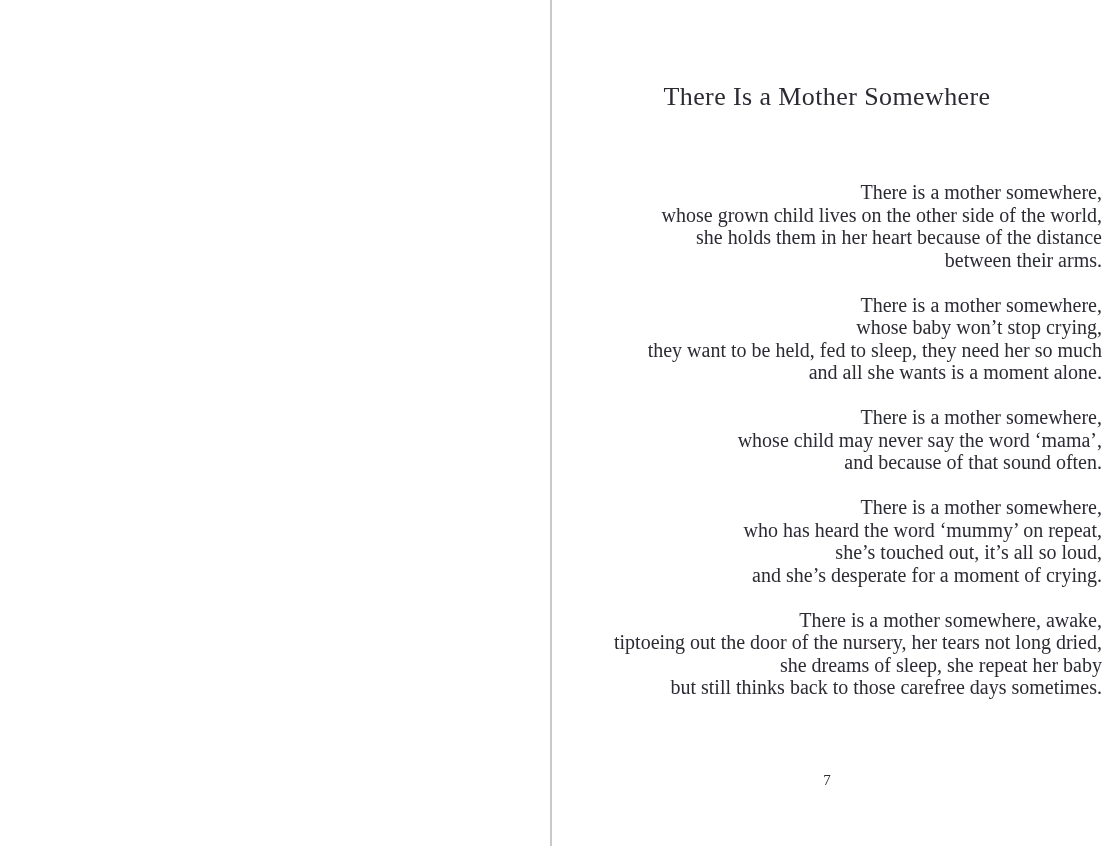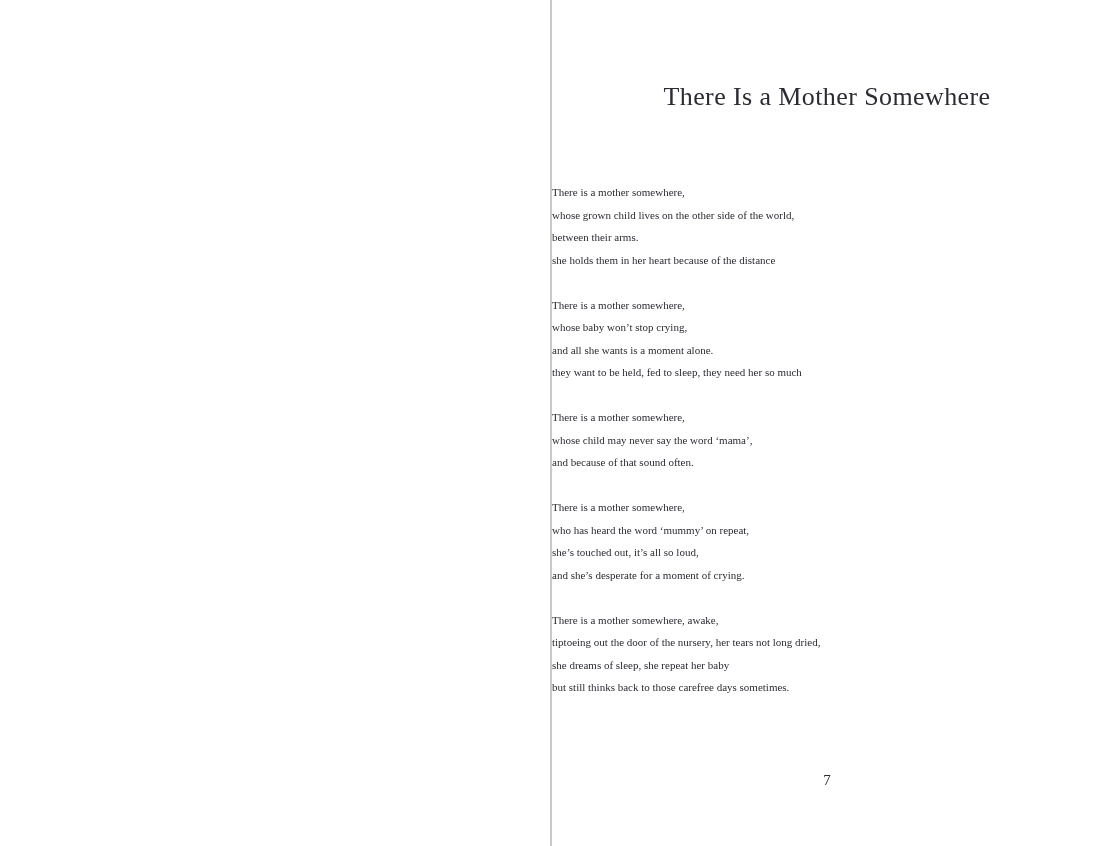--- a/index.html
+++ b/index.html
@@ -47,22 +47,22 @@
     text-align: center;
     font-size: 26px;
     font-weight: 400;
     letter-spacing: 0.4px;
     color: var(--text);
   }
   .poem-body {
     position: absolute;
     top: 181px;
     width: 100%;
-    text-align: left;
-    font-size: 11px;
+    text-align: right;
+    font-size: 20px;
     line-height: 22.5px;
     color: var(--text);
   }
   .stanza {
     margin-bottom: 22.5px;
   }
   .poem-line {
     white-space: nowrap;
   }
   .page-number {
@@ -85,29 +85,29 @@
 
   <div class="right-page">
 
     <div class="poem-title">There Is a Mother Somewhere</div>
 
     <div class="poem-body">
 
       <div class="stanza">
         <div class="poem-line">There is a mother somewhere,</div>
         <div class="poem-line">whose grown child lives on the other side of the world,</div>
+        <div class="poem-line">she holds them in her heart because of the distance</div>
         <div class="poem-line">between their arms.</div>
-        <div class="poem-line">she holds them in her heart because of the distance</div>
       </div>
 
       <div class="stanza">
         <div class="poem-line">There is a mother somewhere,</div>
         <div class="poem-line">whose baby won’t stop crying,</div>
+        <div class="poem-line">they want to be held, fed to sleep, they need her so much</div>
         <div class="poem-line">and all she wants is a moment alone.</div>
-        <div class="poem-line">they want to be held, fed to sleep, they need her so much</div>
       </div>
 
       <div class="stanza">
         <div class="poem-line">There is a mother somewhere,</div>
         <div class="poem-line">whose child may never say the word ‘mama’,</div>
         <div class="poem-line">and because of that sound often.</div>
       </div>
 
       <div class="stanza">
         <div class="poem-line">There is a mother somewhere,</div>

